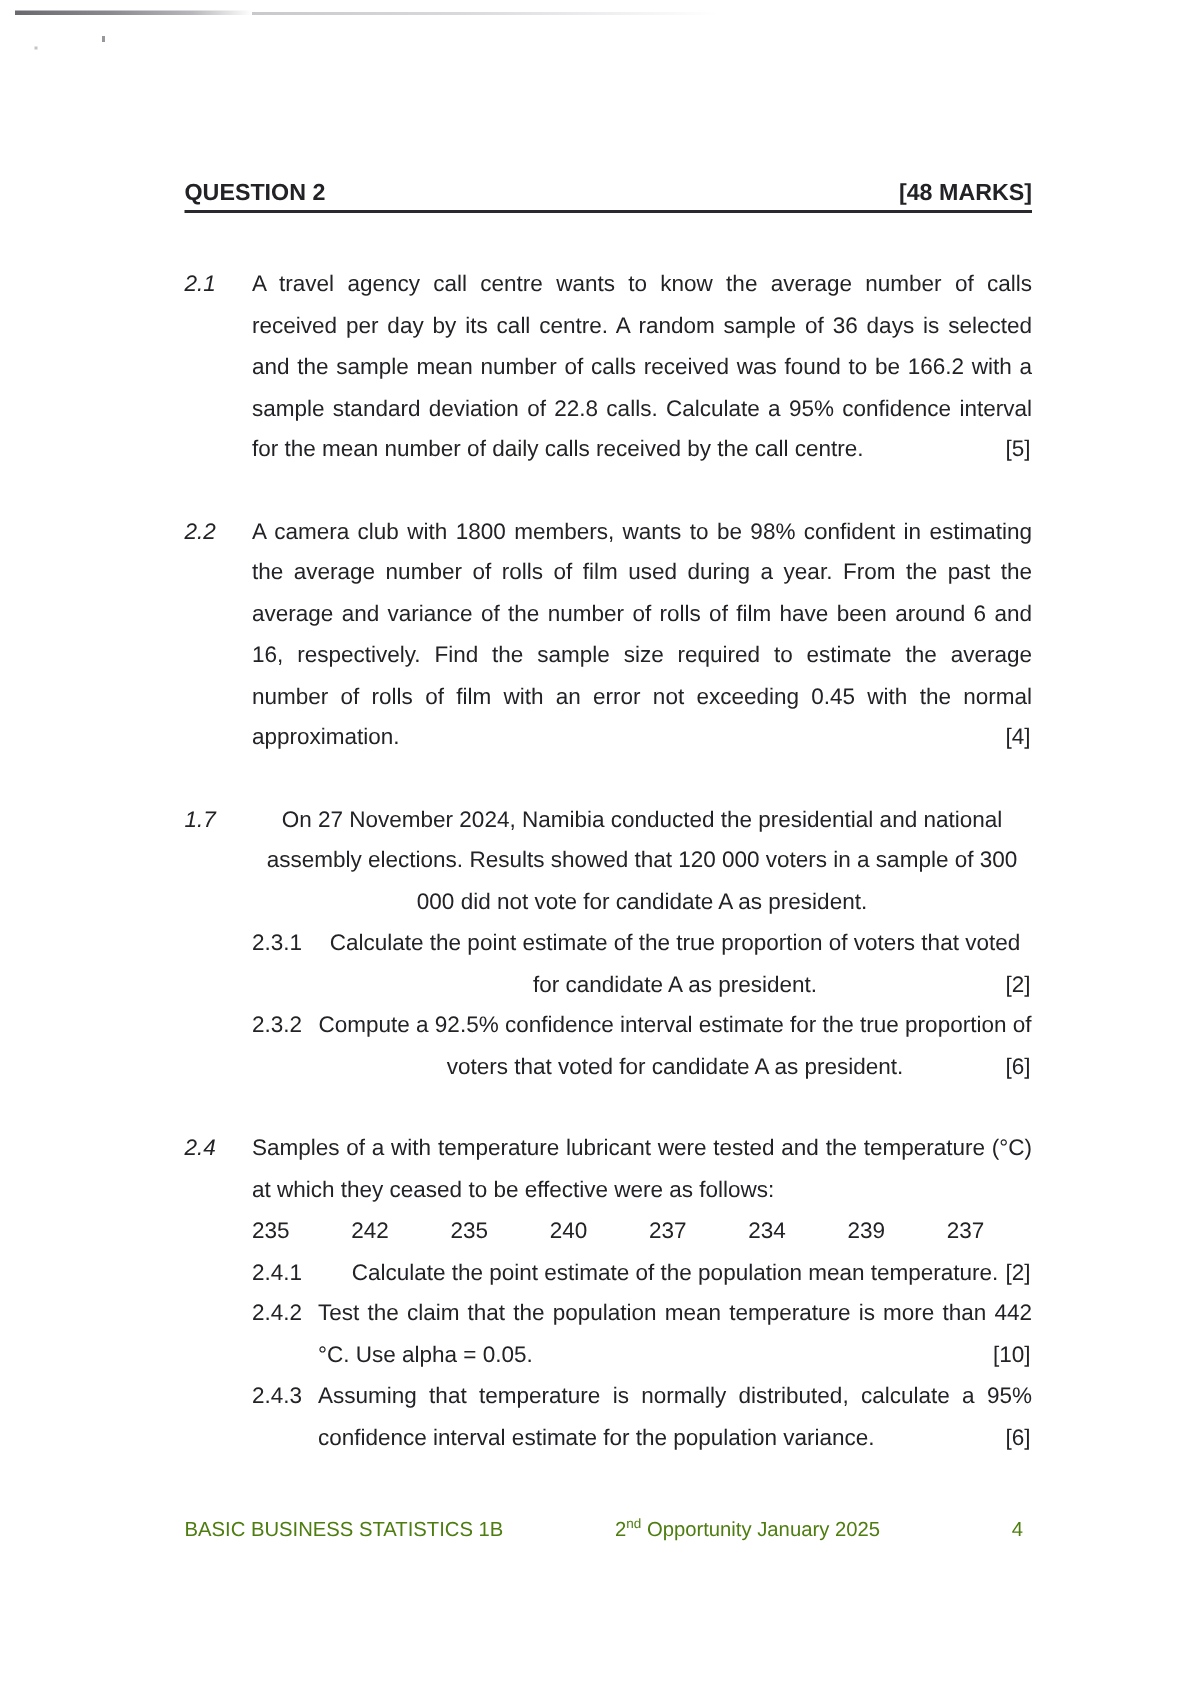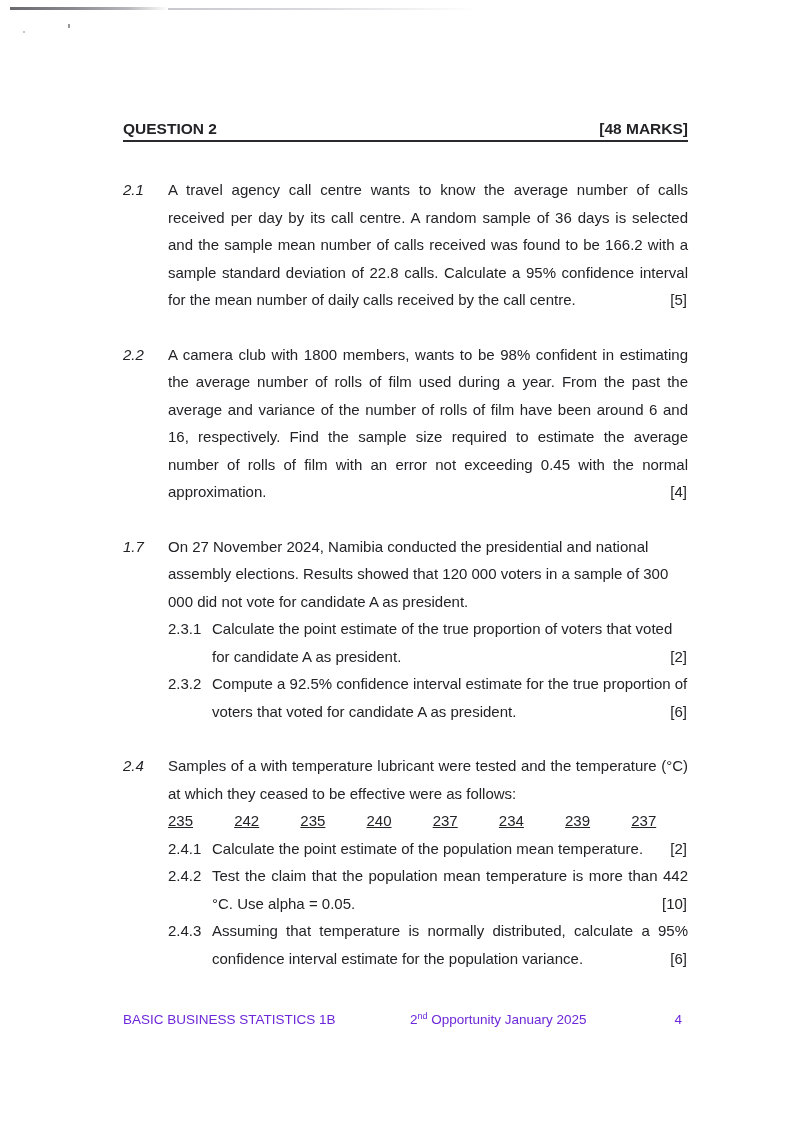--- a/index.html
+++ b/index.html
@@ -33,34 +33,34 @@
     padding-bottom:2px;
   }
 
   .sections{margin-top:34px;font-size:15px;line-height:27.5px;}
 
   .item{display:flex;margin-bottom:27px;}
   .item-num{width:45px;flex-shrink:0;font-style:italic;}
   .item-body{flex:1;position:relative;}
 
   .para{margin:0;text-align:justify;}
-  .para.left{text-align:left;}
+  .para.left{text-align:center;}
   .marks{position:absolute;right:1px;bottom:0;line-height:27.5px;}
 
   .data-row{white-space:nowrap;}
-  .data-row span{display:inline-block;width:62px;text-decoration:underline;}
+  .data-row span{display:inline-block;width:62px;}
   .data-row span:last-child{width:auto;}
 
   .sub{display:flex;position:relative;}
   .sub-num{width:44px;flex-shrink:0;}
   .sub-body{flex:1;position:relative;}
 
   .footer{
     position:absolute;left:123px;top:1012px;width:565px;
-    font-size:13.5px;color:#6d28d9;
+    font-size:13.5px;color:#4d7c0f;
   }
   .footer-center{position:absolute;left:287px;top:0;}
   .footer-center sup{font-size:9px;vertical-align:super;line-height:0;}
   .footer-page{position:absolute;right:6px;top:0;}
 </style>
 </head>
 <body>
 
 <div class="page">
 

